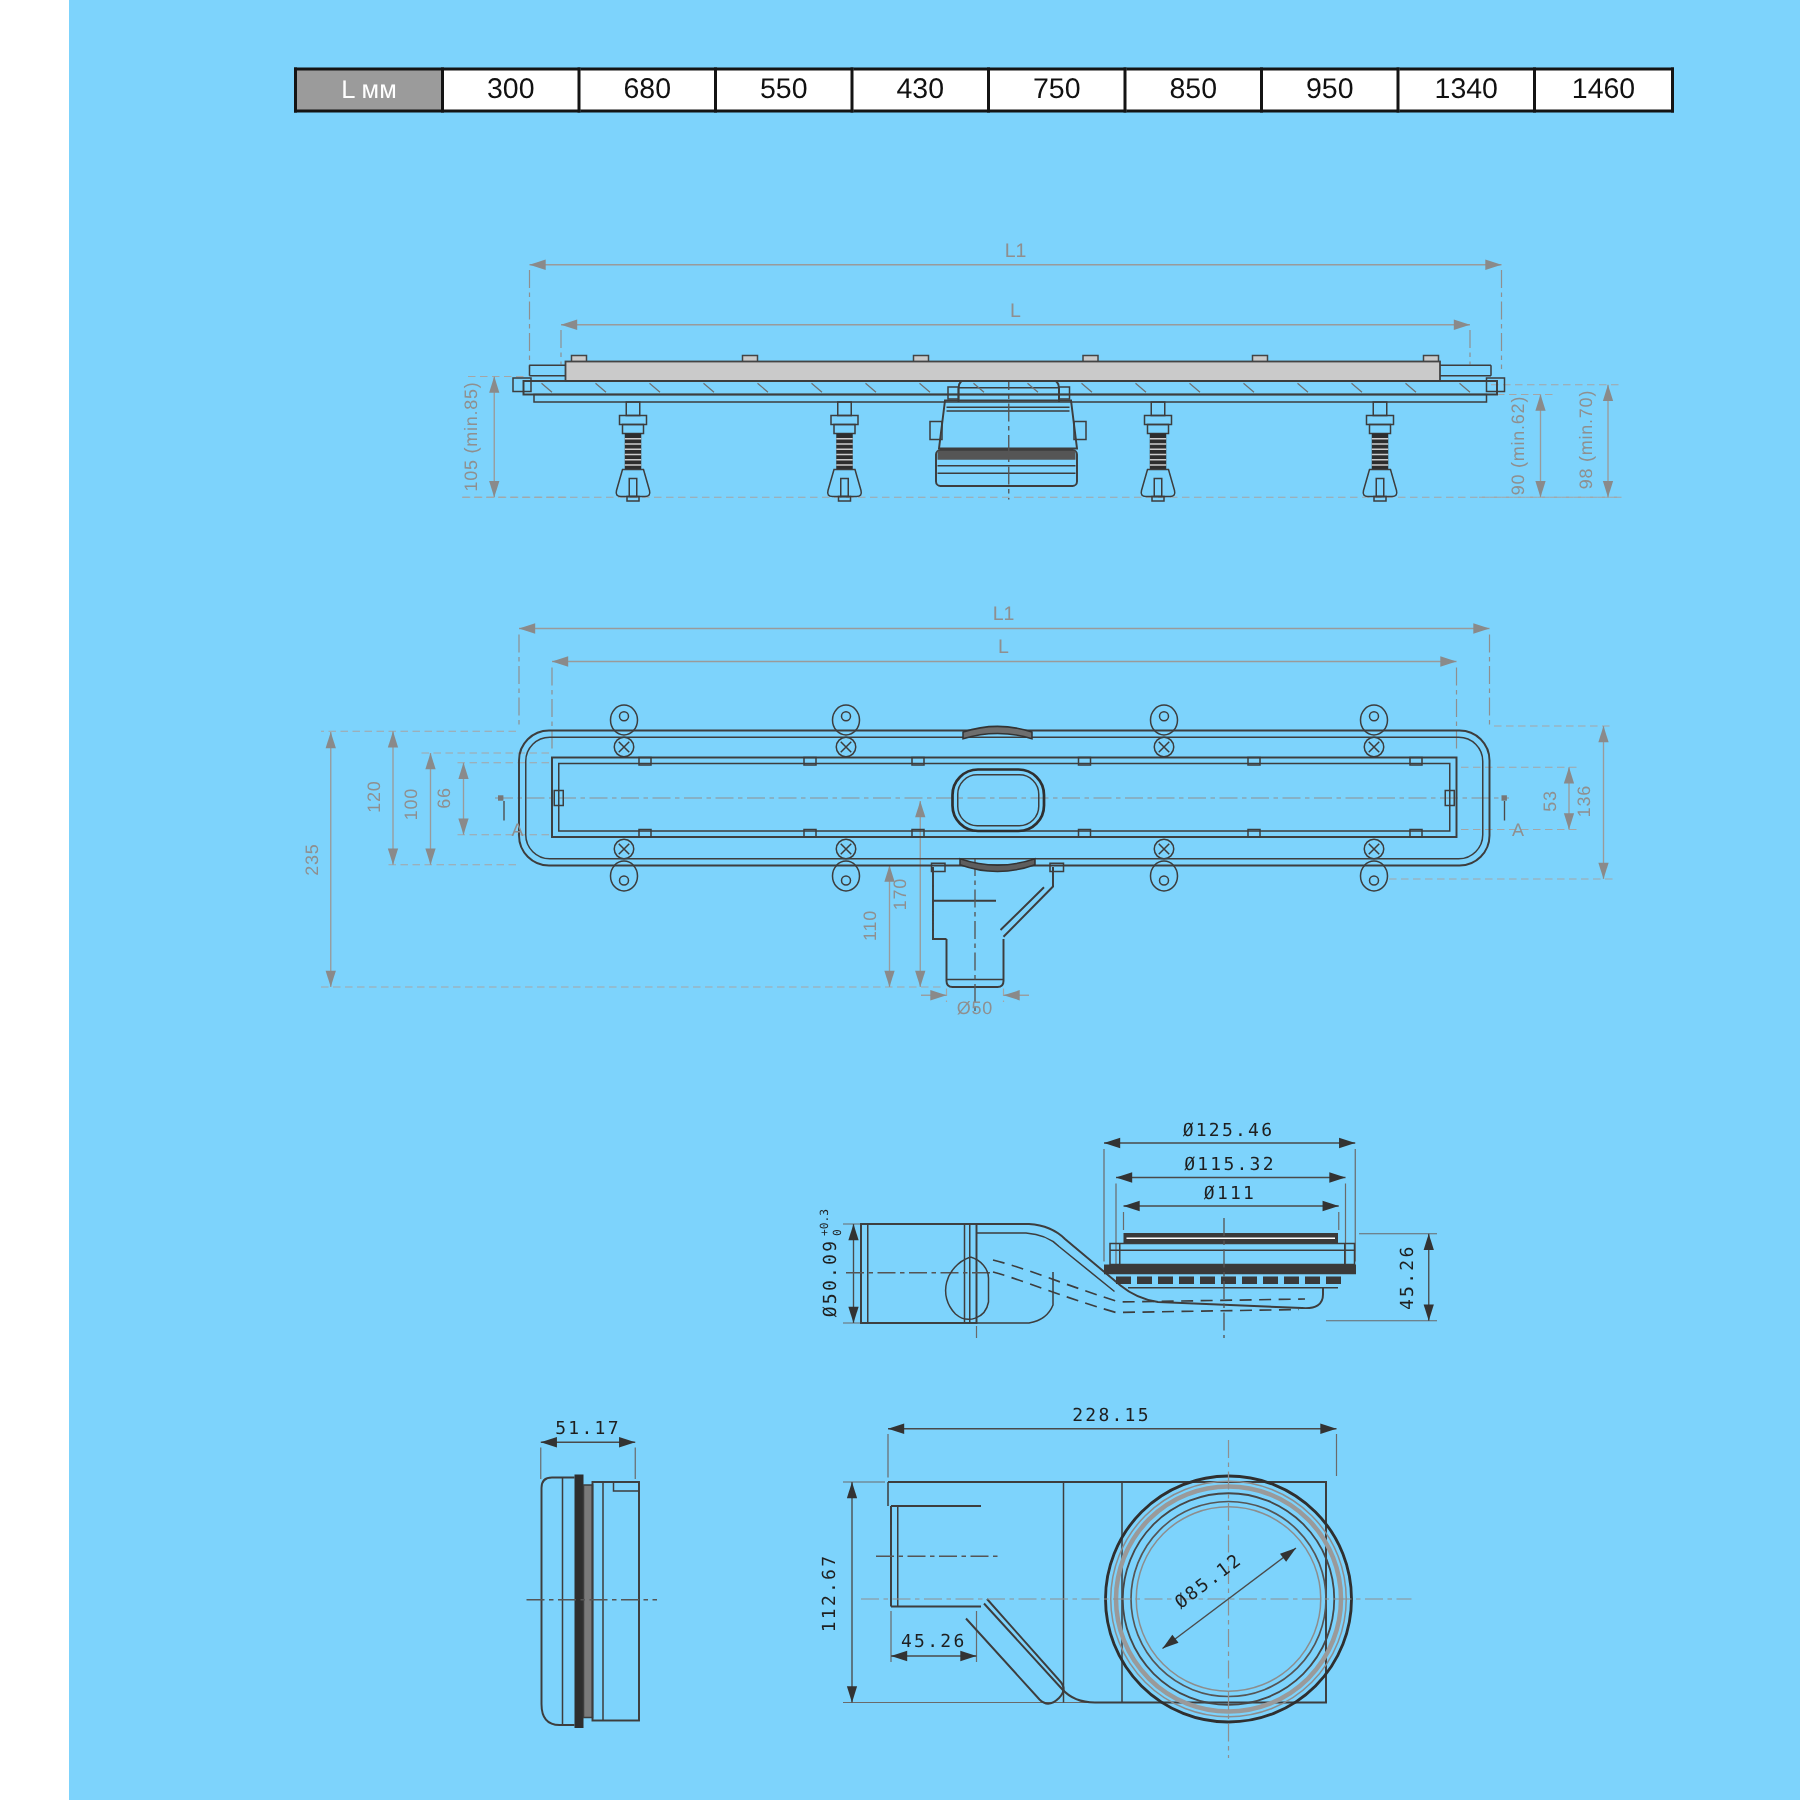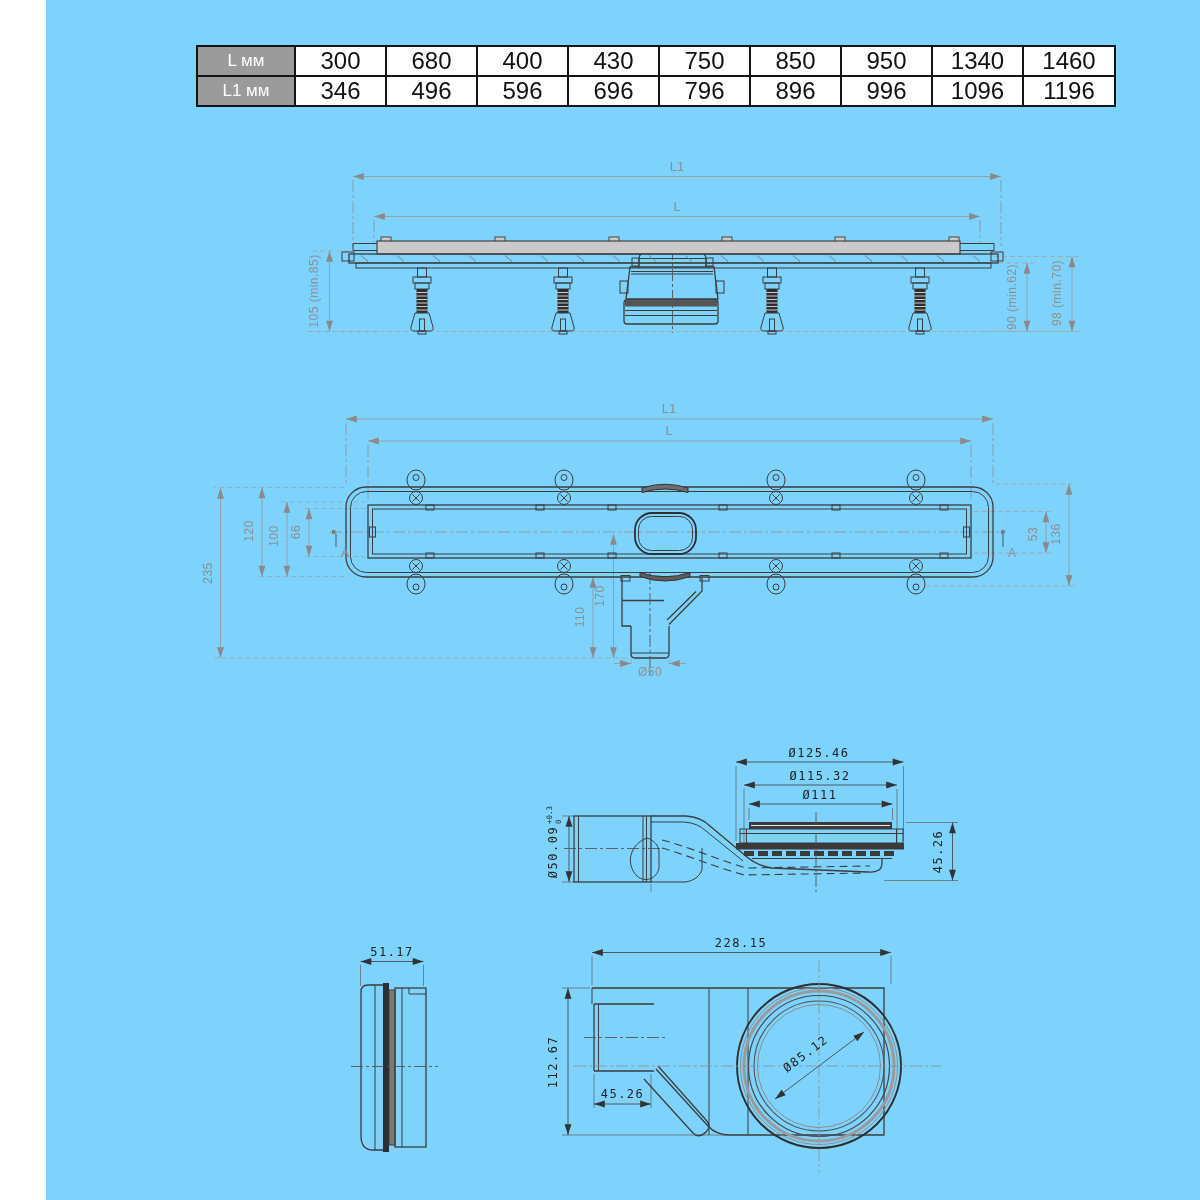--- a/index.html
+++ b/index.html
@@ -1,21 +1,21 @@
 <!DOCTYPE html>
 <html><head>
 <meta charset="utf-8">
 <style>
   html,body{margin:0;padding:0;background:#ffffff;}
   #stage{position:relative;width:1200px;height:1200px;background:#7dd3fc;overflow:hidden;
          font-family:"Liberation Sans",sans-serif;margin-left:46px;}
   
   #dimtable{position:absolute;left:150px;top:45px;border-collapse:collapse;table-layout:fixed;}
   #dimtable td{border:2px solid #141414;height:26px;text-align:center;vertical-align:middle;
-               font-size:24px;color:#111;background:#fff;padding:0;}
+               font-size:19px;color:#111;background:#fff;padding:0;}
   #dimtable td.hd{background:#9b9b9b;color:#fff;font-size:17px;}
   
   .ln  {stroke:#3d3d3d;stroke-width:1.3;fill:none;}
   .ln2 {stroke:#3d3d3d;stroke-width:1;fill:none;}
   .lnT {stroke:#2f2f2f;stroke-width:1.8;fill:none;}
   .dim {stroke:#9a9a9a;stroke-width:0.9;fill:none;}
   .dimd{stroke:#4a4a4a;stroke-width:0.9;fill:none;}
   .ext {stroke:#a5a5a5;stroke-width:0.8;stroke-dasharray:5 3;fill:none;}
   .extd{stroke:#6a6a6a;stroke-width:0.8;fill:none;}
   .cl  {stroke:#8f8f8f;stroke-width:0.8;stroke-dasharray:12 3 3 3;fill:none;}
@@ -43,39 +43,27 @@
         <col style="width:91px">
         <col style="width:91px">
         <col style="width:91px">
         <col style="width:92px">
       </colgroup>
     <tbody>
         <tr>
       <td class="hd">L мм</td>
       <td>300</td>
       <td>680</td>
-      <td>400</td>
+      <td>550</td>
       <td>430</td>
       <td>750</td>
       <td>850</td>
       <td>950</td>
       <td>1340</td>
       <td>1460</td>
-    </tr>
-    <tr>
-      <td class="hd">L1 мм</td>
-      <td>346</td>
-      <td>496</td>
-      <td>596</td>
-      <td>696</td>
-      <td>796</td>
-      <td>896</td>
-      <td>996</td>
-      <td>1096</td>
-      <td>1196</td>
     </tr>
   </tbody>
     </table>
 
   <svg style="left:252px;top:158px" width="792" height="184" viewBox="252 158 792 184">
     <defs>
       <marker id="arwF" viewBox="0 0 12 10" refX="12" refY="5" markerWidth="13" markerHeight="9" orient="auto-start-reverse" markerUnits="userSpaceOnUse">
           <path d="M0,1.2 L12,5 L0,8.8 z" fill="#8a8a8a"></path>
         </marker>
       <g id="leg">

